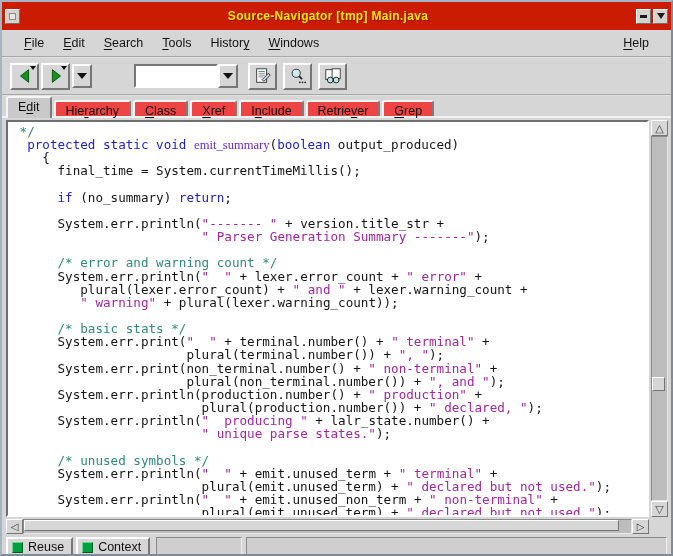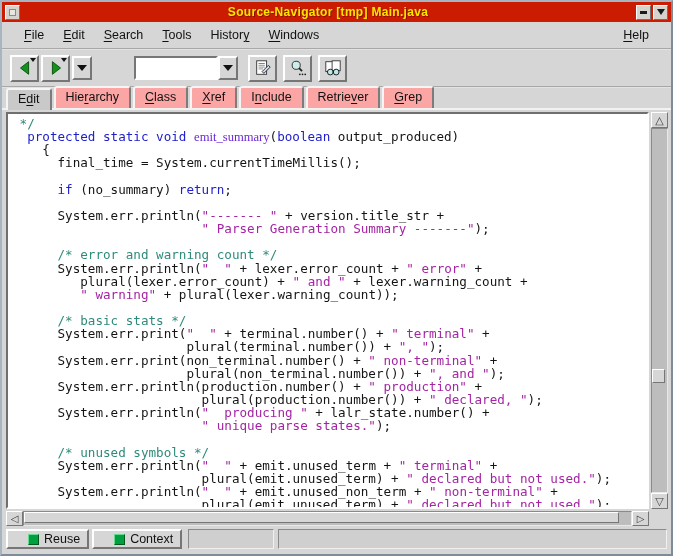--- a/index.html
+++ b/index.html
@@ -4,21 +4,21 @@
 <style>
   html,body{margin:0;padding:0;background:#ffffff;}
   *{box-sizing:border-box;}
   .window{
     position:relative;width:673px;height:556px;
     background:#d6d6d6;
     border:2px solid #a7b4c1;border-right-color:#7e8b98;border-bottom-color:#7e8b98;
     font-family:"Liberation Sans",sans-serif;color:#111;overflow:hidden;
   }
   
-  .titlebar{height:20px;background:#cb1b00;display:flex;align-items:center;padding:0 3px;}
+  .titlebar{height:28px;background:#cb1b00;display:flex;align-items:center;padding:0 3px;}
   .win-menu-btn{width:15px;height:15px;background:#d6d3ce;border:1px solid;
     border-color:#ffffff #6f6f6f #6f6f6f #ffffff;display:flex;align-items:center;justify-content:center;}
   .glyph-square{width:7px;height:7px;border:1px solid #8a8a8a;background:#e8e6e2;}
   .title{flex:1;text-align:center;font-size:12px;font-weight:bold;color:#ffe600;
     letter-spacing:.3px;text-shadow:1px 1px 0 rgba(90,10,0,.55);white-space:nowrap;overflow:hidden;}
   .win-ctrl{display:flex;gap:2px;}
   .win-btn{width:15px;height:15px;background:#d6d3ce;border:1px solid;
     border-color:#ffffff #6f6f6f #6f6f6f #ffffff;display:flex;align-items:center;justify-content:center;}
   .glyph-minimize{width:7px;height:3px;background:#1a1a1a;}
   .glyph-maxtri{width:0;height:0;border-left:4px solid transparent;border-right:4px solid transparent;border-top:6px solid #1a1a1a;}
@@ -39,22 +39,22 @@
     font-size:12.5px;display:flex;align-items:center;padding:0 5px;white-space:nowrap;overflow:hidden;}
   .combo-arrow{width:20px;height:24px;background:#d6d6d6;border:2px solid;
     border-color:#ffffff #767676 #767676 #ffffff;display:flex;align-items:center;justify-content:center;}
   .tri-down{width:0;height:0;border-left:5px solid transparent;border-right:5px solid transparent;border-top:6px solid #111;}
   .symbol-entry{width:198px;margin-left:6px;}
   .search-entry{width:84px;margin-left:42px;}
   .tb-icon-btn{margin-left:4px;}
   
   .tabrow{height:22px;display:flex;align-items:flex-end;padding-left:4px;background:#d6d6d6;
     border-bottom:2px solid #f2f2f2;}
-  .tab{position:relative;font-size:12.5px;padding:2px 10px 3px 10px;margin-right:2px;background:#fca5a5;
-    border:2px solid;border-color:#f5f5f5 #7c7c7c #d2d2d2 #f5f5f5;border-bottom:none;height:22px;
+  .tab{position:relative;font-size:12.5px;padding:2px 10px 3px 10px;margin-right:2px;background:#ef4444;
+    border:2px solid;border-color:#f5f5f5 #7c7c7c #d2d2d2 #f5f5f5;border-bottom:none;height:16px;
     border-top-left-radius:3px;border-top-right-radius:3px;white-space:nowrap;cursor:default;}
   .tab.active{background:#c9c9c9;height:22px;margin-bottom:-2px;z-index:2;border-bottom:none;}
   
   .editor-wrap{height:399px;display:flex;padding:2px 3px 0 4px;background:#d6d6d6;}
   .text-area{flex:1;background:#ffffff;border:2px solid;border-color:#6f6f6f #ffffff #ffffff #6f6f6f;
     overflow:hidden;padding:3px 0 0 4px;}
   .code{font-family:"DejaVu Sans Mono",monospace;font-size:12.6px;line-height:13.15px;white-space:pre;}
   .code-line{height:13.15px;white-space:pre;}
   .tok-p{color:#141414;}
   .tok-k{color:#2020cc;}
@@ -73,21 +73,21 @@
   .sb-btn-h{width:17px;height:15px;background:#d6d6d6;border:1px solid;
     border-color:#ffffff #767676 #767676 #ffffff;display:flex;align-items:center;justify-content:center;
     font-size:10px;color:#3c3c3c;line-height:1;flex:none;}
   .sb-trough-h{flex:1;background:#bdbdbd;border:1px solid;border-color:#8a8a8a #e8e8e8 #e8e8e8 #8a8a8a;position:relative;}
   .sb-thumb-h{position:absolute;top:0;left:0;height:11px;width:98%;background:#d6d6d6;
     border:1px solid;border-color:#ffffff #767676 #767676 #ffffff;}
   .hscroll-corner{width:19px;height:15px;background:#d6d6d6;flex:none;}
   
   .statusbar{height:26px;display:flex;align-items:center;padding:3px 4px;background:#d6d6d6;}
   .toggle-btn{height:20px;display:flex;align-items:center;gap:5px;background:#d6d6d6;
-    border:2px solid;border-color:#ffffff #767676 #767676 #ffffff;padding:0 7px 0 20px;
+    border:2px solid;border-color:#ffffff #767676 #767676 #ffffff;padding:0 7px 0 4px;
     font-size:12.5px;margin-right:3px;cursor:default;}
   .toggle-ind{width:11px;height:11px;background:#00a041;border:1px solid;
     border-color:#66d98e #00561f #00561f #66d98e;}
   .status-panel{height:20px;border:1px solid;border-color:#8a8a8a #f0f0f0 #f0f0f0 #8a8a8a;background:#cfcfcf;}
   .status-panel.small{width:86px;margin-left:3px;}
   .status-panel.wide{flex:1;margin-left:4px;}
   .bottom-frame{height:8px;background:#d6d6d6;}
   svg{display:block;}
 </style>
 </head>

